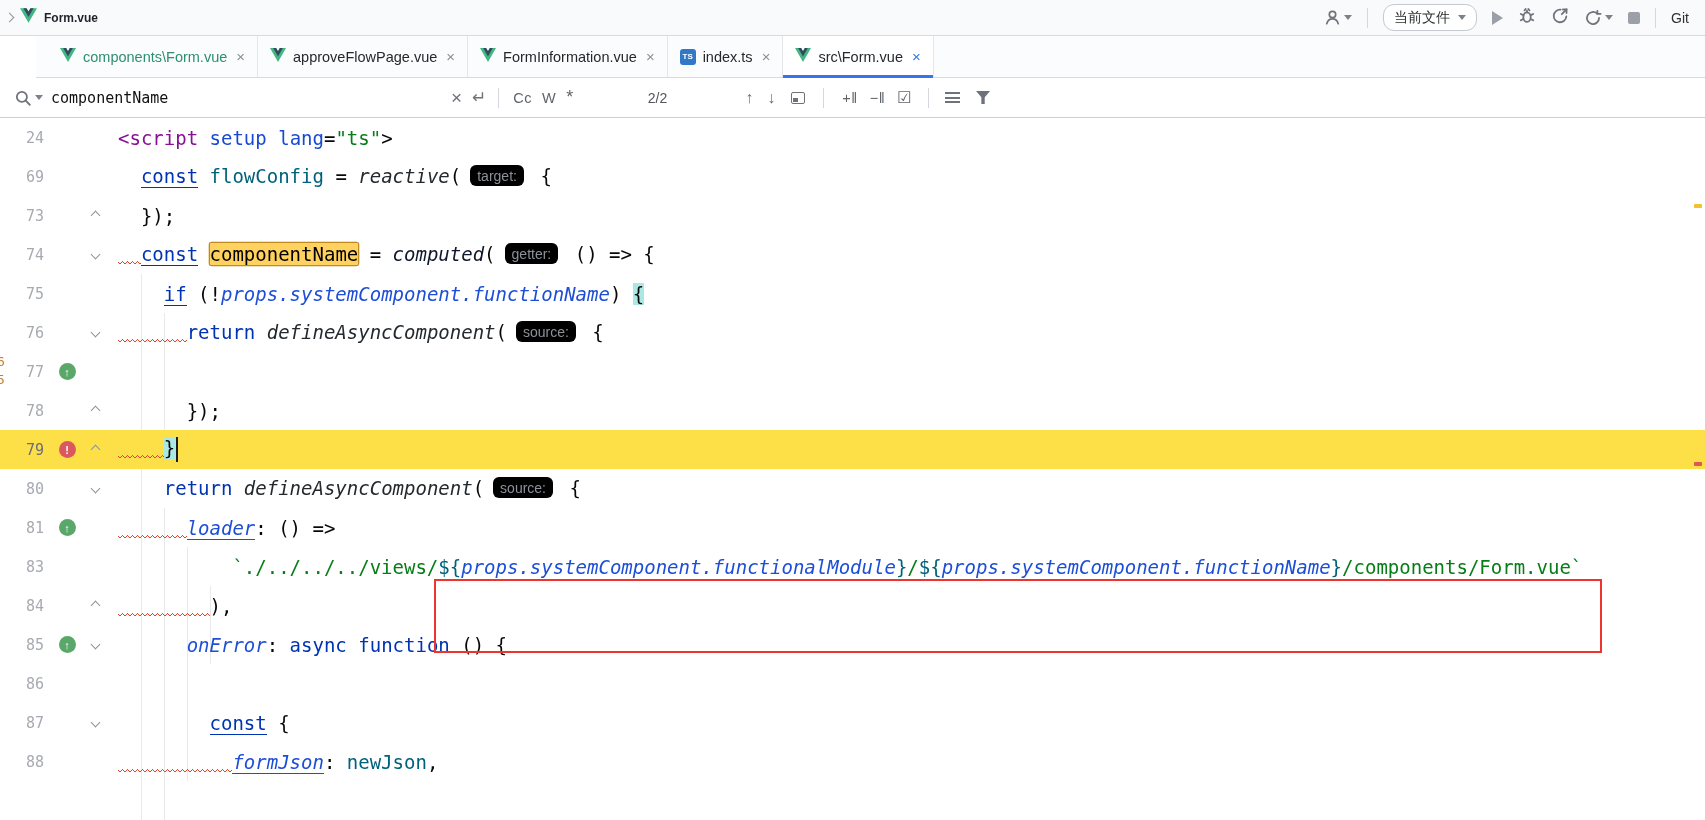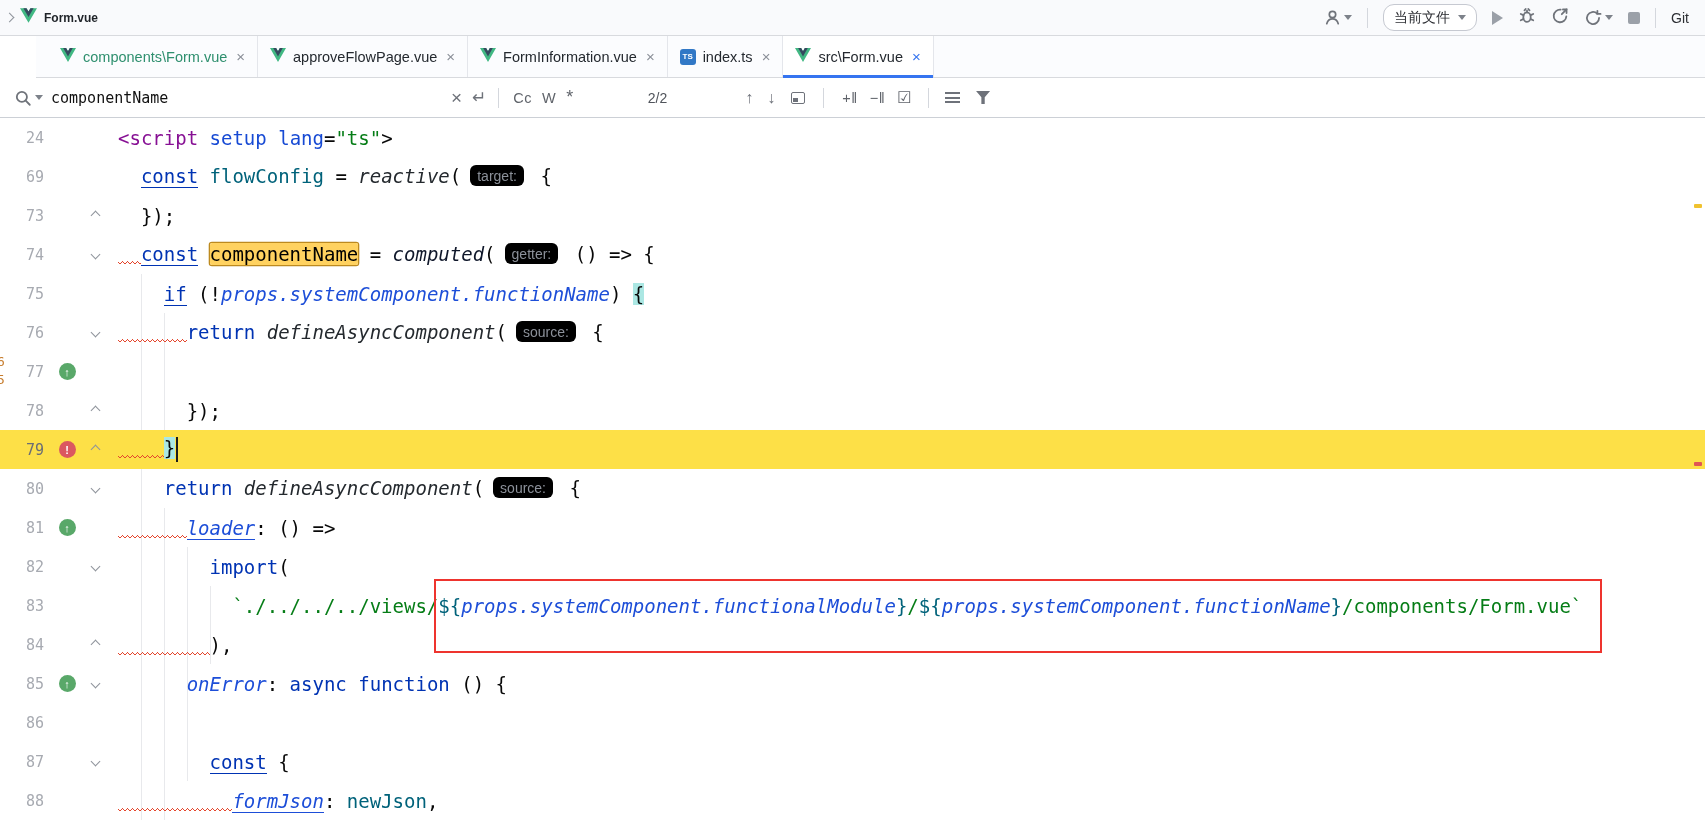--- a/index.html
+++ b/index.html
@@ -307,28 +307,20 @@
       </div>
       <div class="code-row">
         <div class="ln">81</div>
         <div class="ic">
           <span class="ic-green">↑</span>
         </div>
         <div class="fold"></div>
         <div class="code"><span class="sq">      </span><span class="tk-prop u">loader</span><span class="tk-txt">: () =&gt;</span></div>
       </div>
       <div class="code-row">
-        <div class="ln">82</div>
-        <div class="ic"></div>
-        <div class="fold">
-          <span class="chev down"></span>
-        </div>
-        <div class="code"><span>        </span><span class="tk-kw">import</span><span class="tk-txt">(</span></div>
-      </div>
-      <div class="code-row">
         <div class="ln">83</div>
         <div class="ic"></div>
         <div class="fold"></div>
         <div class="code"><span>          </span><span class="tk-str">`./../../../views/</span><span class="tk-intp">${</span><span class="tk-prop">props.systemComponent.functionalModule</span><span class="tk-intp">}</span><span class="tk-str">/</span><span class="tk-intp">${</span><span class="tk-prop">props.systemComponent.functionName</span><span class="tk-intp">}</span><span class="tk-str">/components/Form.vue`</span></div>
       </div>
       <div class="code-row">
         <div class="ln">84</div>
         <div class="ic"></div>
         <div class="fold">
           <span class="chev up"></span>

